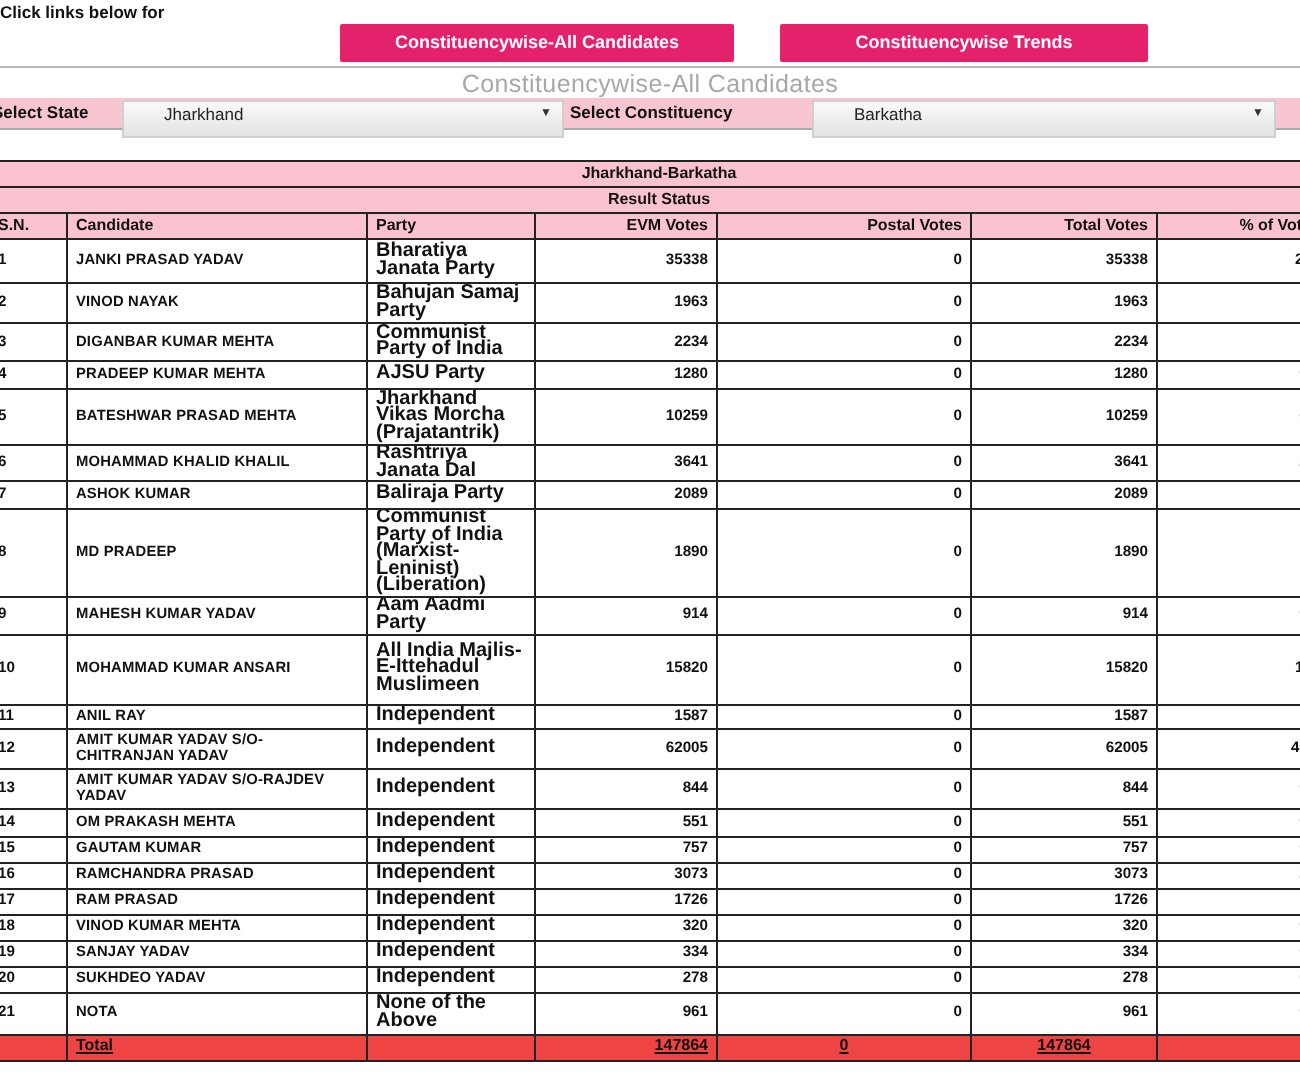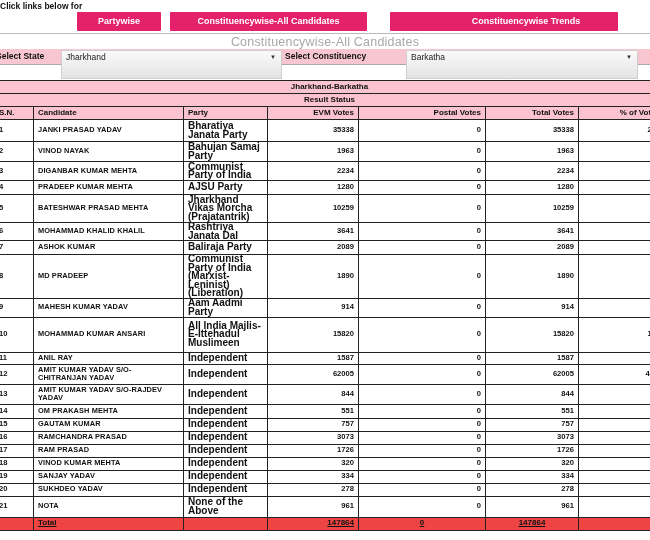--- a/index.html
+++ b/index.html
@@ -26,23 +26,23 @@
     }
     .select-bar {
       position: absolute; top: 49px; left: 0; width: 650px; height: 15px;
       background: #f7c6d1; border-bottom: 1px solid #aaa;
     }
     .sel-label {
       position: absolute; top: 0; height: 15px; line-height: 15px;
       font-size: 8.5px; font-weight: bold; color: #111; white-space: nowrap;
     }
     .sel-box {
-      position: absolute; top: 1px; height: 29px; line-height: 13px;
+      position: absolute; top: 1px; height: 19px; line-height: 13px;
       background: linear-gradient(#fafafa, #e3e3e3); border: 1px solid #cfcfcf;
-      font-size: 8.5px; padding-left: 4px; box-sizing: border-box; color: #222; cursor: pointer;
+      font-size: 8.5px; padding-left: 20px; box-sizing: border-box; color: #222; cursor: pointer;
     }
     .sel-arrow {
       position: absolute; right: 5px; top: 0; font-size: 6px; color: #333;
     }
     table.results {
       position: absolute; top: 80px; left: -6px; width: 666px;
       border-collapse: collapse; table-layout: fixed;
       font-size: 7.6px; font-weight: bold;
     }
     table.results td, table.results th {
@@ -59,23 +59,22 @@
     td.party { font-size: 10px; }
     tr.total td { background: #ef4444; height: 12px; font-size: 8px; text-decoration: underline; }
     tr.total td.tnum { text-align: center; }
   </style>
 </head>
 <body>
 
 <div class="intro">Click links below for</div>
 
 <div class="link-row">
-  <div class="link-btn" style="left:77px;width:84px;">Partywise</div>
   <div class="link-btn" style="left:170px;width:197px;">Constituencywise-All Candidates</div>
-  <div class="link-btn" style="left:390px;width:184px;padding-left:44px;">Constituencywise Trends</div>
+  <div class="link-btn" style="left:390px;width:184px;">Constituencywise Trends</div>
 </div>
 
 <div class="rule"></div>
 
 <div class="page-title">Constituencywise-All Candidates</div>
 
 <div class="select-bar">
   <span class="sel-label" style="left:-4px;">Select State</span>
   <div class="sel-box" style="left:61px;width:221px;">
     <span>Jharkhand</span>

